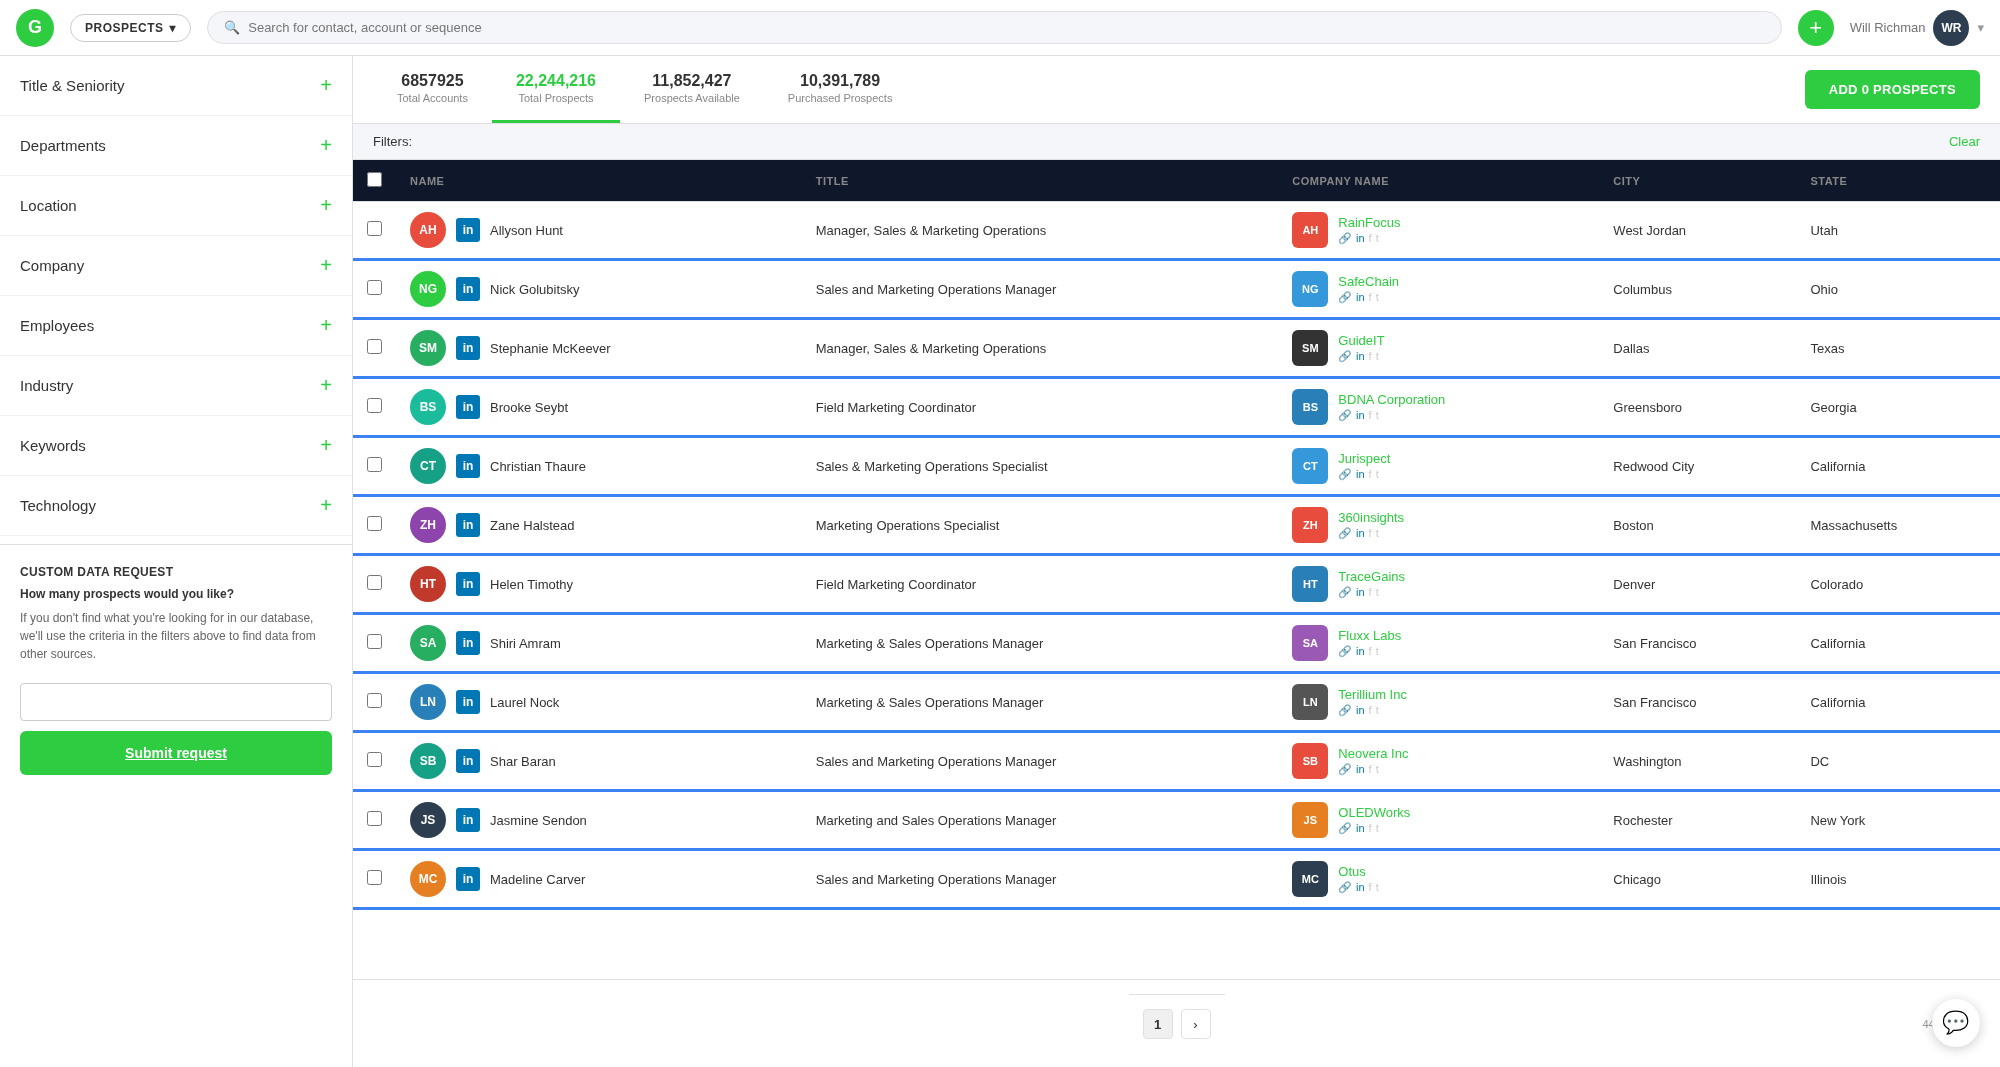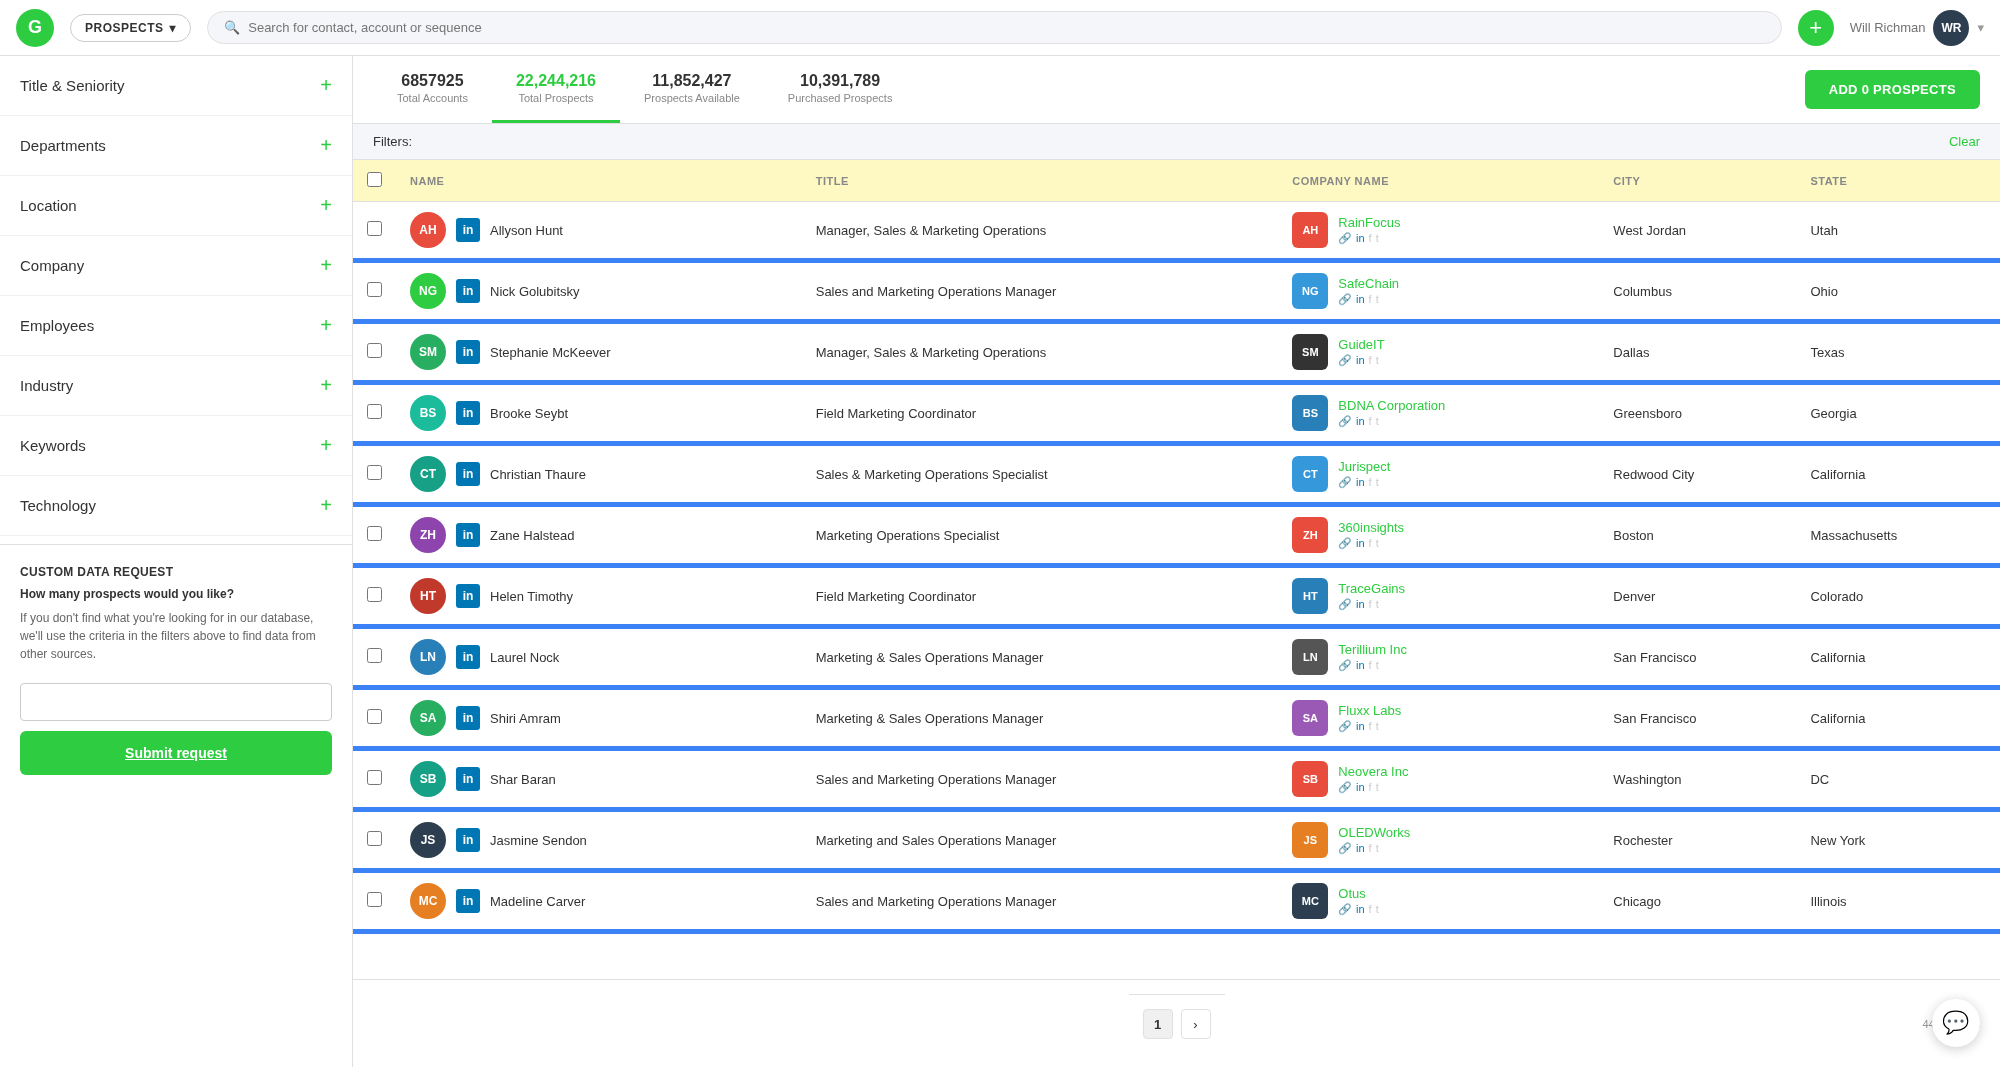--- a/index.html
+++ b/index.html
@@ -85,26 +85,26 @@
     .filters-row {
       display: flex; align-items: center; padding: 10px 20px; background: #f5f6fa;
       border-bottom: 1px solid #e0e0e0; gap: 8px;
     }
     .clear-link { margin-left: auto; font-size: 13px; color: #2ecc40; cursor: pointer; }
 
     
     .table-container { flex: 1; overflow-y: auto; background: #fff; }
     table { width: 100%; border-collapse: collapse; }
     thead th {
-      background: #fef9c3; padding: 12px 14px; text-align: left; font-size: 11px; font-weight: 600;
+      background: #0f172a; padding: 12px 14px; text-align: left; font-size: 11px; font-weight: 600;
       color: #888; border-bottom: 1px solid #e0e0e0; letter-spacing: 0.5px; text-transform: uppercase;
       position: sticky; top: 0; z-index: 10;
     }
     thead th:first-child { width: 40px; }
-    tbody tr { border-bottom: 5px solid #3b82f6; }
+    tbody tr { border-bottom: 3px solid #3b82f6; }
     tbody td { padding: 10px 14px; vertical-align: middle; font-size: 13px; }
 
     .name-cell { display: flex; align-items: center; gap: 10px; }
     .avatar-small {
       width: 36px; height: 36px; border-radius: 50%; display: flex; align-items: center; justify-content: center;
       font-size: 12px; font-weight: 700; color: #fff; flex-shrink: 0;
     }
     .name-text { font-size: 13px; font-weight: 500; color: #333; }
     .li-icon {
       width: 24px; height: 24px; background: #0077b5; border-radius: 3px;
@@ -464,62 +464,62 @@
       </div>
     </div>
               </td>
               <td>Denver</td>
               <td>Colorado</td>
             </tr>
             <tr>
               <td><input type="checkbox" class="checkbox" style=""></td>
               <td>
     <div class="name-cell">
+      <div class="avatar-small" style="background:#27ae60">SA</div>
+      <div class="li-icon">in</div>
+      <span class="name-text">Shiri Amram</span>
+    </div>
+              </td>
+              <td>Marketing &amp; Sales Operations Manager</td>
+              <td>
+    <div class="company-cell">
+      <div class="company-logo" style="background:#9b59b6">
+        <span style="color:#fff;font-size:11px;font-weight:700;">SA</span>
+      </div>
+      <div class="company-info">
+        <span class="company-name">Fluxx Labs</span>
+        <div class="company-links">
+          <span>🔗</span>
+          <span style="color:#0077b5;">in</span>
+          <span>f</span>
+          <span>t</span>
+        </div>
+      </div>
+    </div>
+              </td>
+              <td>San Francisco</td>
+              <td>California</td>
+            </tr>
+            <tr>
+              <td><input type="checkbox" class="checkbox" style=""></td>
+              <td>
+    <div class="name-cell">
       <div class="avatar-small" style="background:#2980b9">LN</div>
       <div class="li-icon">in</div>
       <span class="name-text">Laurel Nock</span>
     </div>
               </td>
               <td>Marketing &amp; Sales Operations Manager</td>
               <td>
     <div class="company-cell">
       <div class="company-logo" style="background:#555">
         <span style="color:#fff;font-size:11px;font-weight:700;">LN</span>
       </div>
       <div class="company-info">
         <span class="company-name">Terillium Inc</span>
-        <div class="company-links">
-          <span>🔗</span>
-          <span style="color:#0077b5;">in</span>
-          <span>f</span>
-          <span>t</span>
-        </div>
-      </div>
-    </div>
-              </td>
-              <td>San Francisco</td>
-              <td>California</td>
-            </tr>
-            <tr>
-              <td><input type="checkbox" class="checkbox" style=""></td>
-              <td>
-    <div class="name-cell">
-      <div class="avatar-small" style="background:#27ae60">SA</div>
-      <div class="li-icon">in</div>
-      <span class="name-text">Shiri Amram</span>
-    </div>
-              </td>
-              <td>Marketing &amp; Sales Operations Manager</td>
-              <td>
-    <div class="company-cell">
-      <div class="company-logo" style="background:#9b59b6">
-        <span style="color:#fff;font-size:11px;font-weight:700;">SA</span>
-      </div>
-      <div class="company-info">
-        <span class="company-name">Fluxx Labs</span>
         <div class="company-links">
           <span>🔗</span>
           <span style="color:#0077b5;">in</span>
           <span>f</span>
           <span>t</span>
         </div>
       </div>
     </div>
               </td>
               <td>San Francisco</td>

